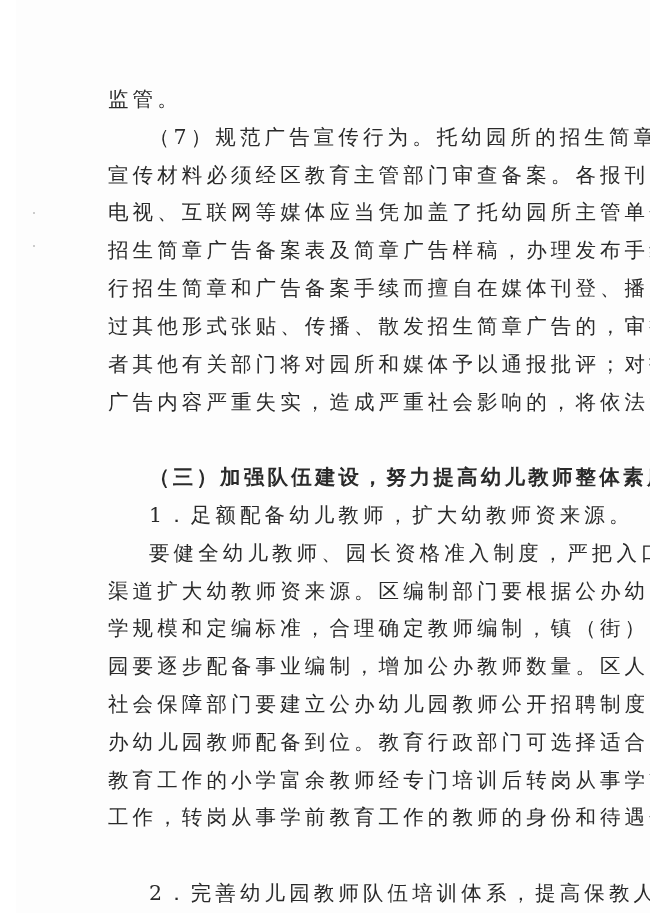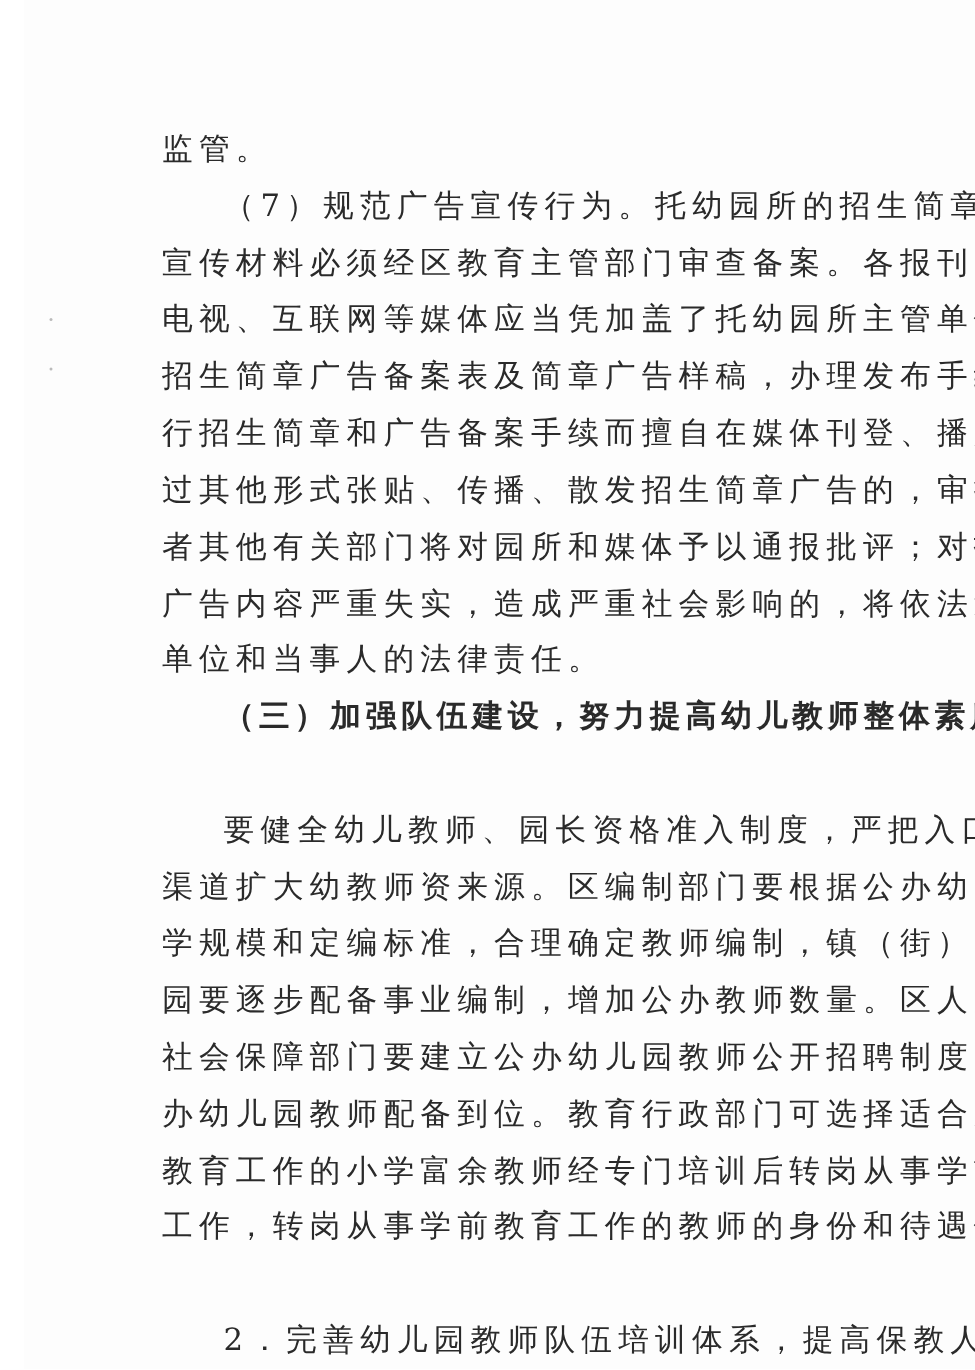--- a/index.html
+++ b/index.html
@@ -18,22 +18,22 @@
 <div class="page">
   <div class="line" style="top:86px">监管。</div>
   <div class="line indent" style="top:124px">（7）规范广告宣传行为。托幼园所的招生简章、广告和</div>
   <div class="line" style="top:162px">宣传材料必须经区教育主管部门审查备案。各报刊、广播、</div>
   <div class="line" style="top:199px">电视、互联网等媒体应当凭加盖了托幼园所主管单位公章的</div>
   <div class="line" style="top:237px">招生简章广告备案表及简章广告样稿，办理发布手续。未履</div>
   <div class="line" style="top:275px">行招生简章和广告备案手续而擅自在媒体刊登、播放，或通</div>
   <div class="line" style="top:313px">过其他形式张贴、传播、散发招生简章广告的，审批机关或</div>
   <div class="line" style="top:351px">者其他有关部门将对园所和媒体予以通报批评；对招生简章</div>
   <div class="line" style="top:389px">广告内容严重失实，造成严重社会影响的，将依法追究相关</div>
-  <div class="line" style="top:426px">单位和当事人的法律责任。</div>
   <div class="line indent heading" style="top:464px">（三）加强队伍建设，努力提高幼儿教师整体素质。</div>
+  <div class="line indent" style="top:502px">1．足额配备幼儿教师，扩大幼教师资来源。</div>
   <div class="line indent" style="top:540px">要健全幼儿教师、园长资格准入制度，严把入口关，多</div>
   <div class="line" style="top:578px">渠道扩大幼教师资来源。区编制部门要根据公办幼儿园的办</div>
   <div class="line" style="top:615px">学规模和定编标准，合理确定教师编制，镇（街）中心幼儿</div>
   <div class="line" style="top:653px">园要逐步配备事业编制，增加公办教师数量。区人力资源和</div>
   <div class="line" style="top:691px">社会保障部门要建立公办幼儿园教师公开招聘制度，确保公</div>
   <div class="line" style="top:729px">办幼儿园教师配备到位。教育行政部门可选择适合从事学前</div>
   <div class="line" style="top:767px">教育工作的小学富余教师经专门培训后转岗从事学前教育</div>
   <div class="line" style="top:804px">工作，转岗从事学前教育工作的教师的身份和待遇依法予以</div>
   <div class="line indent" style="top:880px">2．完善幼儿园教师队伍培训体系，提高保教人员的专</div>
 

